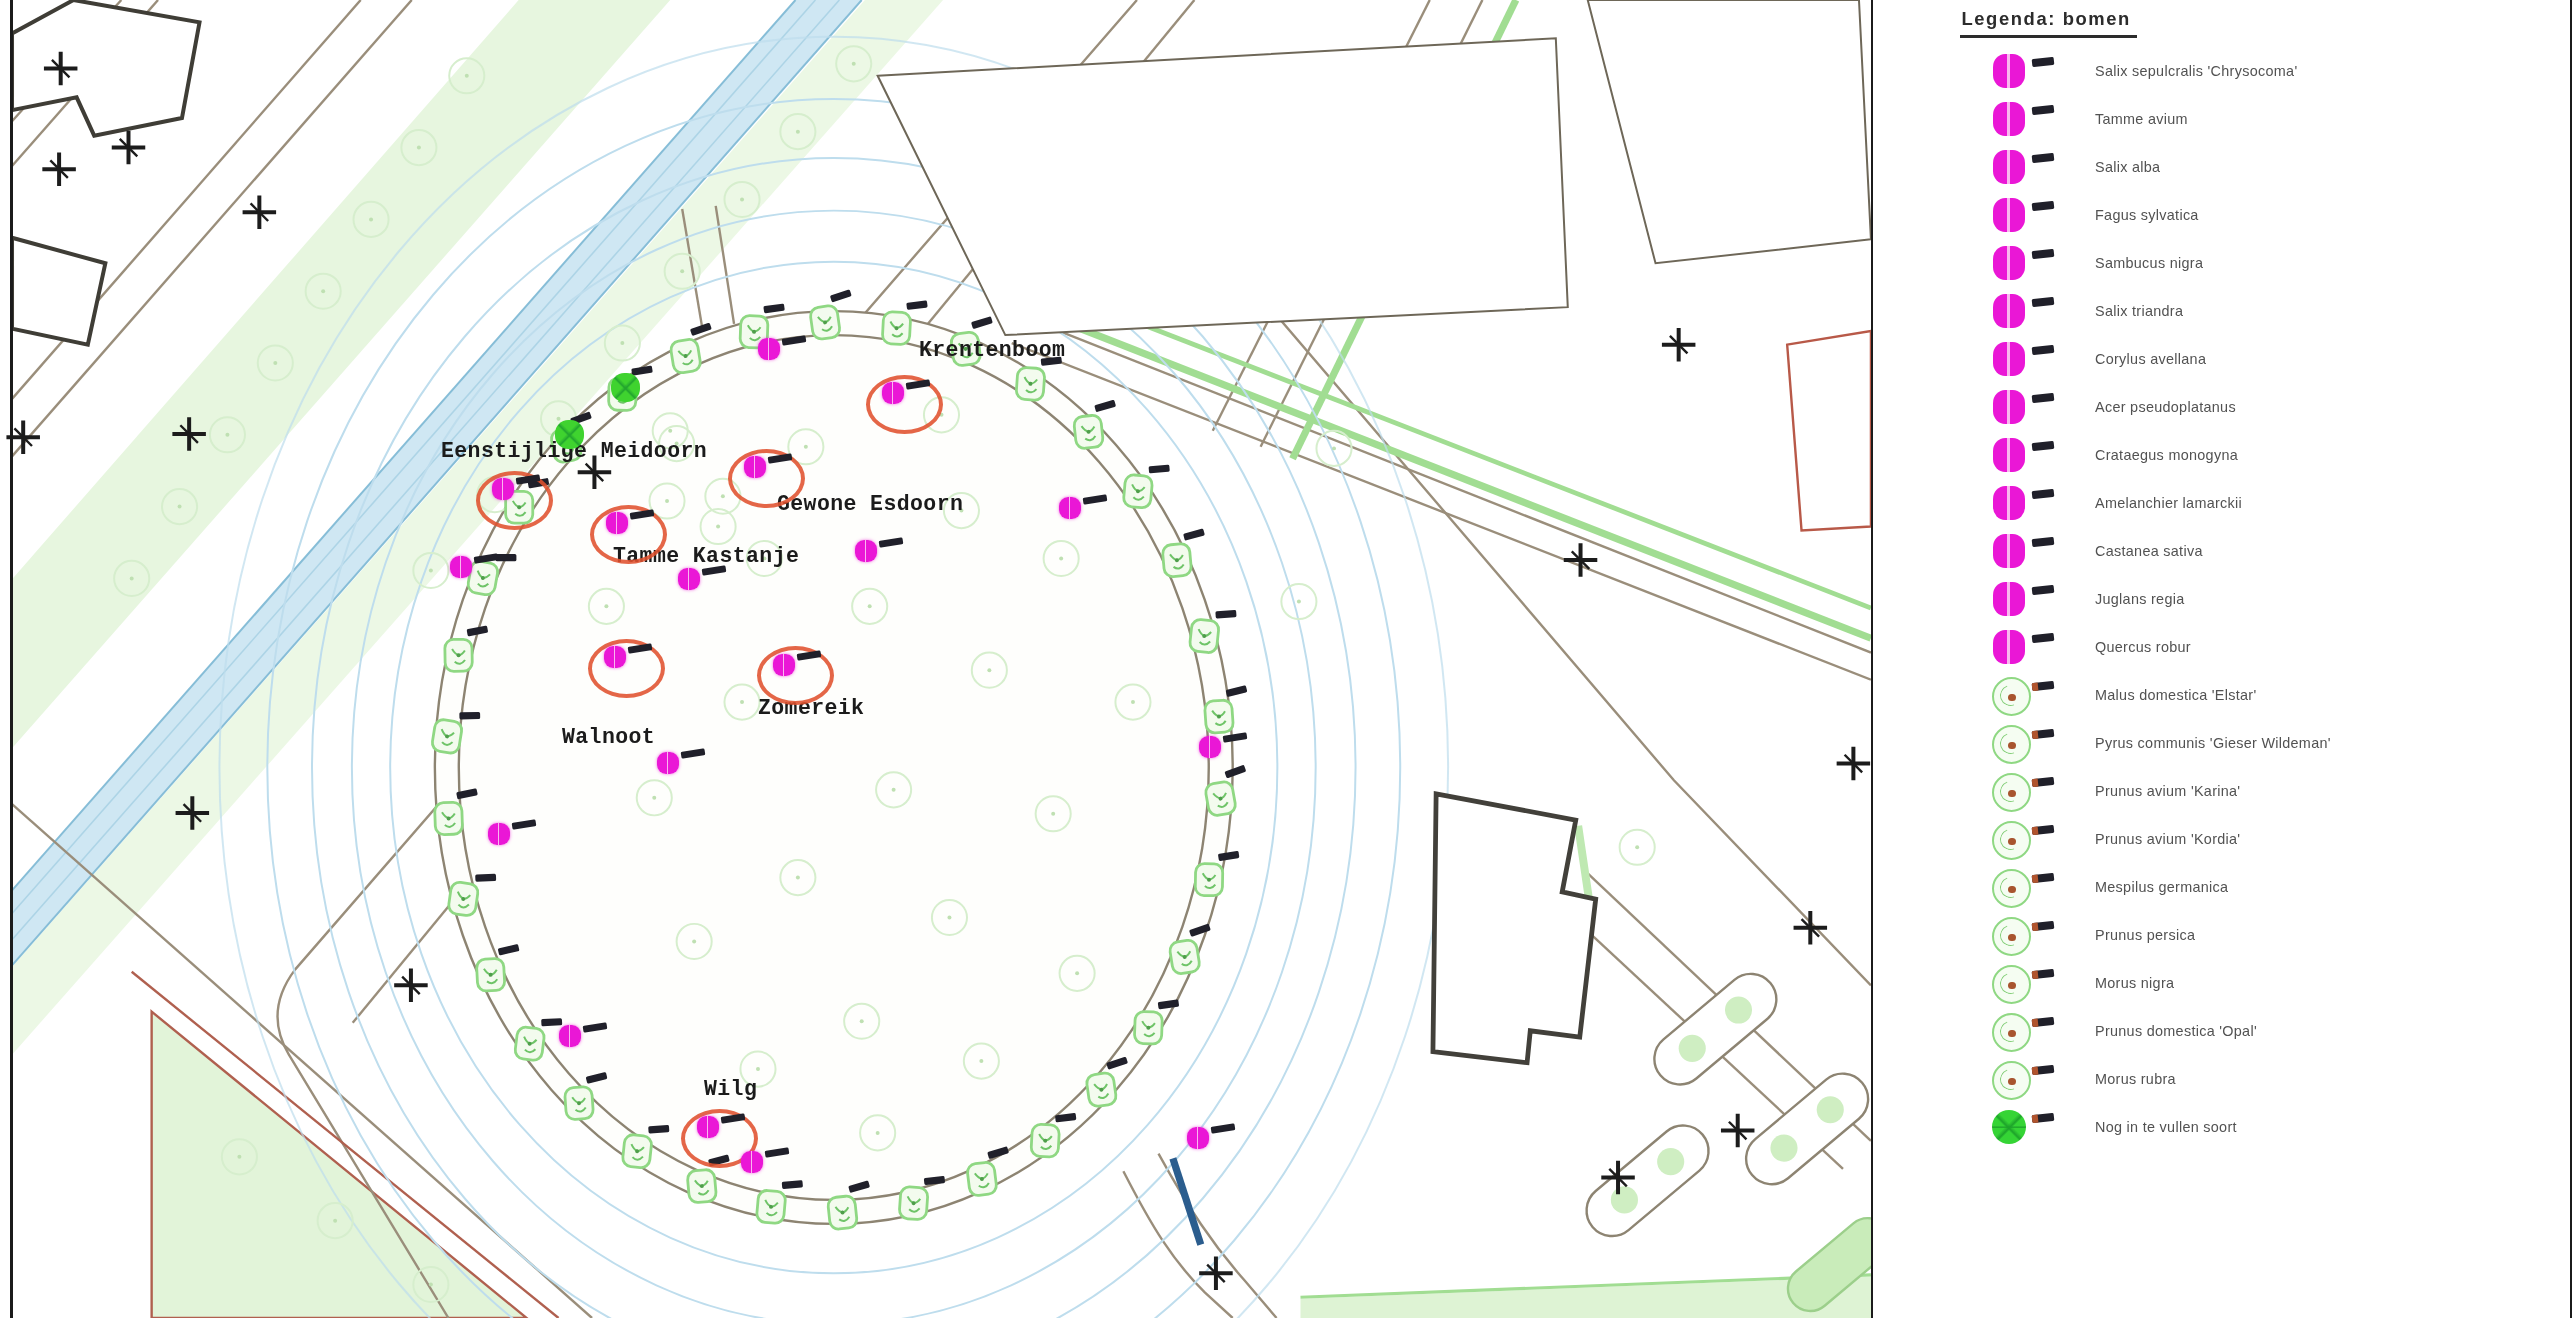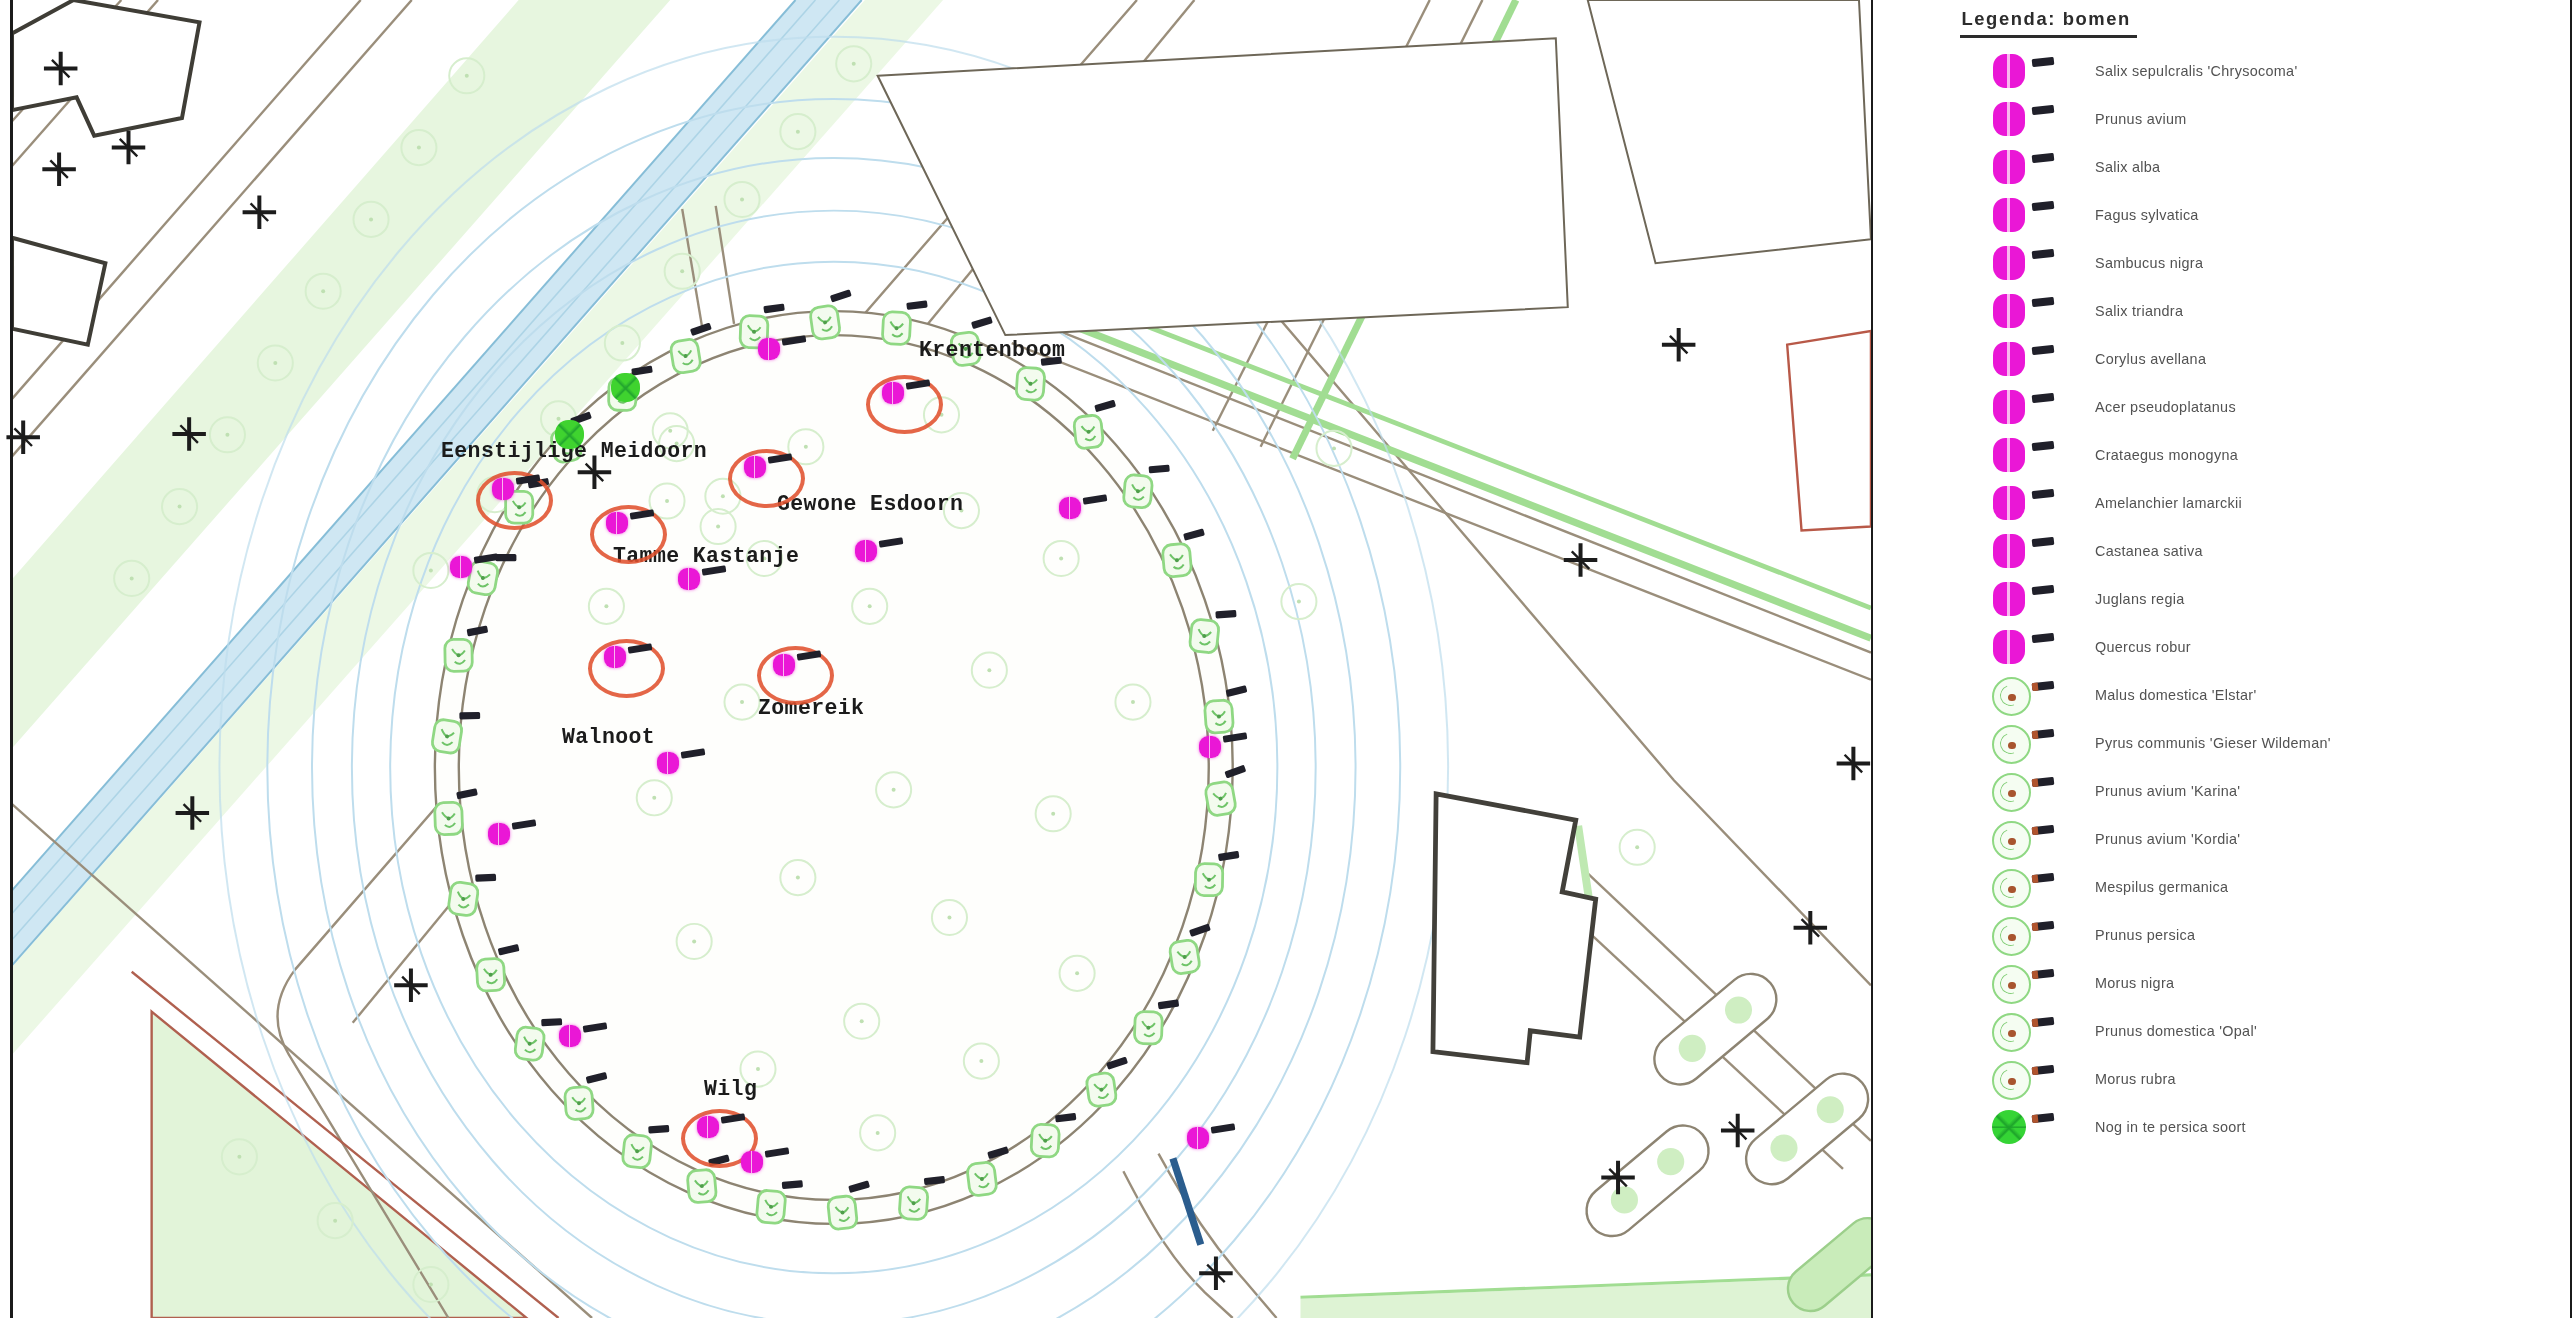--- a/index.html
+++ b/index.html
@@ -553,21 +553,21 @@
             <div class="sym-magenta"></div>
             <div class="leg-tag"></div>
           </div>
           <div class="leg-label">Salix sepulcralis 'Chrysocoma'</div>
         </div>
         <div class="leg-row">
           <div class="leg-sym-wrap">
             <div class="sym-magenta"></div>
             <div class="leg-tag"></div>
           </div>
-          <div class="leg-label">Prunus avium</div>
+          <div class="leg-label">Tamme avium</div>
         </div>
         <div class="leg-row">
           <div class="leg-sym-wrap">
             <div class="sym-magenta"></div>
             <div class="leg-tag"></div>
           </div>
           <div class="leg-label">Salix alba</div>
         </div>
         <div class="leg-row">
           <div class="leg-sym-wrap">
@@ -700,21 +700,21 @@
             <div class="sym-green-tree"></div>
             <div class="leg-tag leg-tag-green"></div>
           </div>
           <div class="leg-label">Morus rubra</div>
         </div>
         <div class="leg-row">
           <div class="leg-sym-wrap">
             <div class="sym-green-solid"></div>
             <div class="leg-tag leg-tag-green"></div>
           </div>
-          <div class="leg-label">Nog in te persica soort</div>
+          <div class="leg-label">Nog in te vullen soort</div>
         </div>
       </div>
   </div>
 
   <div class="frame" style="left:10.4px;"></div>
   <div class="frame" style="left:1871px;"></div>
   <div class="frame" style="left:2570px;"></div>
 </div>
 
 

